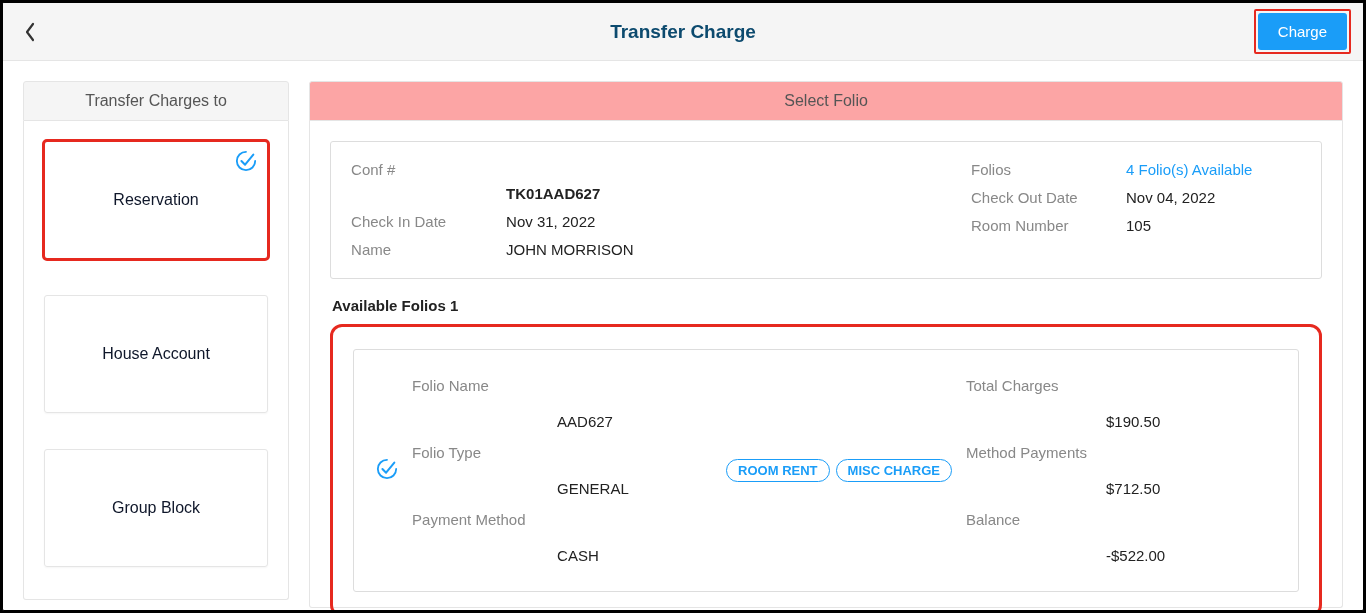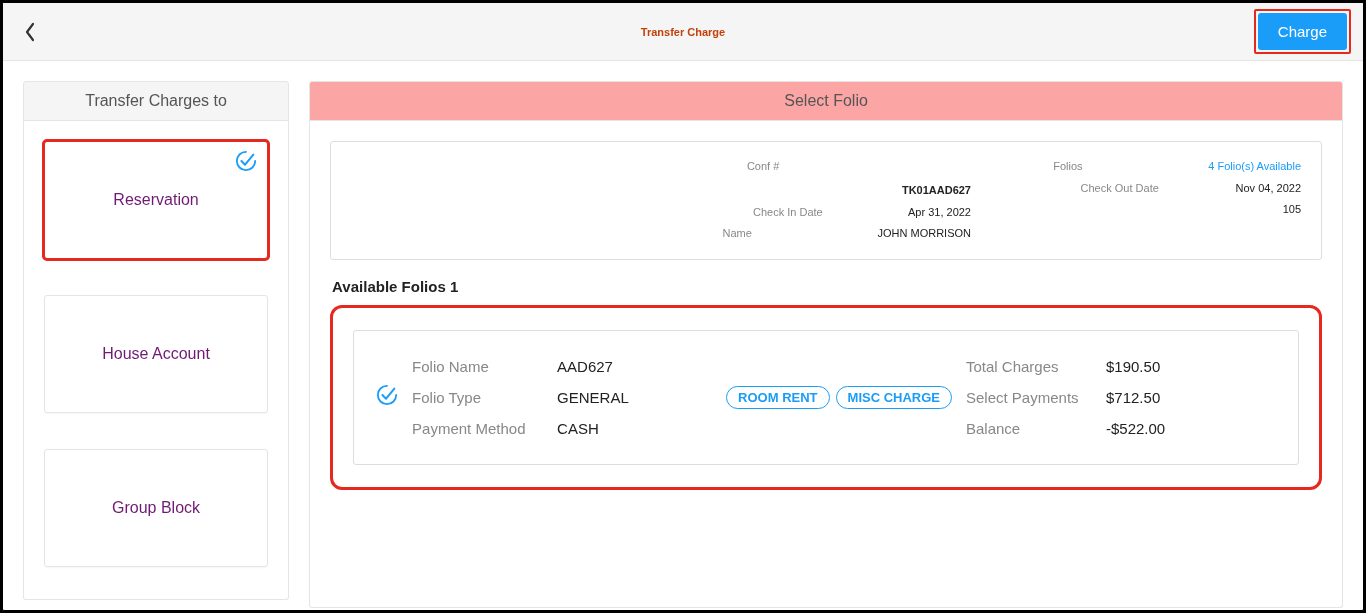--- a/index.html
+++ b/index.html
@@ -1,57 +1,57 @@
 <!DOCTYPE html>
 <html><head>
   <meta charset="utf-8">
   <style>
     * { margin: 0; padding: 0; box-sizing: border-box; font-family: -apple-system, BlinkMacSystemFont, "Segoe UI", Helvetica, Arial, sans-serif; }
     body { background: #000; display: flex; align-items: center; justify-content: center; min-height: 613px; }
     .app-frame { width: 1362px; height: 609px; background: #fff; border-radius: 2px; overflow: hidden; display: flex; flex-direction: column; border: 1px solid #000; }
 
     .topbar { height: 58px; background: #f5f5f5; border-bottom: 1px solid #e5e5e5; display: flex; align-items: center; padding: 0 12px; position: relative; }
     .back-btn { width: 30px; height: 30px; display: flex; align-items: center; justify-content: center; cursor: pointer; color: #333; }
-    .topbar-title { position: absolute; left: 50%; transform: translateX(-50%); font-size: 11px; font-weight: 700; color: #c2410c; }
+    .topbar-title { position: absolute; left: 50%; transform: translateX(-50%); font-size: 19px; font-weight: 700; color: #0c4a6e; }
     .confirm-wrap { margin-left: auto; border: 2px solid #e6291f; padding: 2px; border-radius: 2px; }
     .confirm-btn { background: #1a9df8; color: #fff; font-size: 15px; font-weight: 400; border: none; padding: 10px 20px; border-radius: 3px; cursor: pointer; }
 
     .content { display: flex; flex: 1; overflow: hidden; }
 
     .sidebar { width: 350px; padding: 20px 20px 8px 20px; }
     .panel-header { background: #f5f5f5; border: 1px solid #e5e5e5; border-radius: 3px 3px 0 0; text-align: center; padding: 10px 0; font-size: 16px; color: #555; }
     .panel-body { border: 1px solid #e5e5e5; border-top: none; border-radius: 0 0 3px 3px; height: calc(100% - 42px); }
 
     .dest-list { padding: 20px; display: flex; flex-direction: column; gap: 36px; }
-    .dest-card { position: relative; height: 118px; border: 1px solid #e5e5e5; border-radius: 3px; display: flex; align-items: center; justify-content: center; font-size: 16px; color: #701a75; cursor: pointer; box-shadow: 0 1px 2px rgba(0,0,0,0.04); }
+    .dest-card { position: relative; height: 118px; border: 1px solid #e5e5e5; border-radius: 3px; display: flex; align-items: center; justify-content: center; font-size: 16px; color: #0f172a; cursor: pointer; box-shadow: 0 1px 2px rgba(0,0,0,0.04); }
     .dest-card.highlight { outline: 3px solid #e6291f; outline-offset: -1px; }
     .check-badge { position: absolute; top: 8px; right: 10px; color: #1a9df8; }
 
     .main { flex: 1; padding: 20px 20px 0 0; }
     .select-folio-header { background: #fca5a5; border: 1px solid #e5e5e5; border-radius: 3px 3px 0 0; text-align: center; padding: 10px 0; font-size: 16px; color: #555; }
     .select-folio-body { border: 1px solid #e5e5e5; border-top: none; border-radius: 0 0 3px 3px; padding: 20px; height: calc(100% - 42px); }
 
     .resv-summary { border: 1px solid #ddd; border-radius: 3px; padding: 14px 20px; display: flex; }
     .resv-col { flex: 1; }
     .resv-col.right { flex: 0 0 330px; }
-    .resv-row { display: flex; padding: 2px 0; font-size: 11px; line-height: 1.6; justify-content: flex-end; }
+    .resv-row { display: flex; padding: 2px 0; font-size: 15px; line-height: 1.6; }
     .resv-label { width: 155px; color: #888; }
     .resv-value { color: #222; }
     .resv-value.title { font-weight: 700; margin-top: 24px; }
     .folios-link { color: #1a9df8; cursor: pointer; }
 
     .avail-label { margin: 18px 0 10px 2px; font-size: 15px; font-weight: 600; color: #222; }
 
     .folio-highlight-wrap { border: 3px solid #e6291f; border-radius: 12px; padding: 22px 8px; }
     .folio-card { border: 1px solid #ddd; border-radius: 3px; padding: 20px 22px; display: flex; align-items: center; gap: 14px; margin: 0 12px; }
     .folio-check { color: #1a9df8; flex: 0 0 auto; }
     .folio-left { flex: 0 0 300px; }
     .folio-row { display: flex; padding: 2px 0; font-size: 15px; line-height: 1.8; }
     .folio-label { width: 145px; color: #888; }
-    .folio-value { color: #222; }
+    .folio-value { color: #222; margin-top: 36px; }
     .folio-tags { flex: 1; display: flex; gap: 6px; justify-content: flex-start; }
     .tag { border: 1.4px solid #1a9df8; color: #1a9df8; font-size: 13px; padding: 3px 11px; border-radius: 14px; white-space: nowrap; font-weight: bold; }
     .folio-right { flex: 0 0 310px; }
     .folio-right .folio-label { width: 140px; }
   </style>
 </head>
 <body>
 
 <div class="app-frame">
 
@@ -101,37 +101,38 @@
       <div class="select-folio-body">
 
         <div class="resv-summary">
           <div class="resv-col">
             <div class="resv-row">
                 <span class="resv-label">Conf #</span>
                 <span class="resv-value title">TK01AAD627</span>
               </div>
             <div class="resv-row">
                 <span class="resv-label">Check In Date</span>
-                <span class="resv-value">Apr 31, 2022</span>
+                <span class="resv-value">Nov 31, 2022</span>
               </div>
             <div class="resv-row">
                 <span class="resv-label">Name</span>
                 <span class="resv-value">JOHN MORRISON</span>
               </div>
           </div>
           <div class="resv-col right">
             <div class="resv-row">
                 <span class="resv-label">Folios</span>
                 <span class="resv-value folios-link">4 Folio(s) Available</span>
               </div>
             <div class="resv-row">
                 <span class="resv-label">Check Out Date</span>
                 <span class="resv-value">Nov 04, 2022</span>
               </div>
             <div class="resv-row">
+                <span class="resv-label">Room Number</span>
                 <span class="resv-value">105</span>
               </div>
           </div>
         </div>
 
         <div class="avail-label">Available Folios 1</div>
 
         <div class="folio-highlight-wrap">
           <div class="folio-card">
             <span class="folio-check">
@@ -157,21 +158,21 @@
             <div class="folio-tags">
               <span class="tag">ROOM RENT</span>
               <span class="tag">MISC CHARGE</span>
             </div>
             <div class="folio-right">
               <div class="folio-row">
                   <span class="folio-label">Total Charges</span>
                   <span class="folio-value">$190.50</span>
                 </div>
               <div class="folio-row">
-                  <span class="folio-label">Select Payments</span>
+                  <span class="folio-label">Method Payments</span>
                   <span class="folio-value">$712.50</span>
                 </div>
               <div class="folio-row">
                   <span class="folio-label">Balance</span>
                   <span class="folio-value">-$522.00</span>
                 </div>
             </div>
           </div>
         </div>
 

